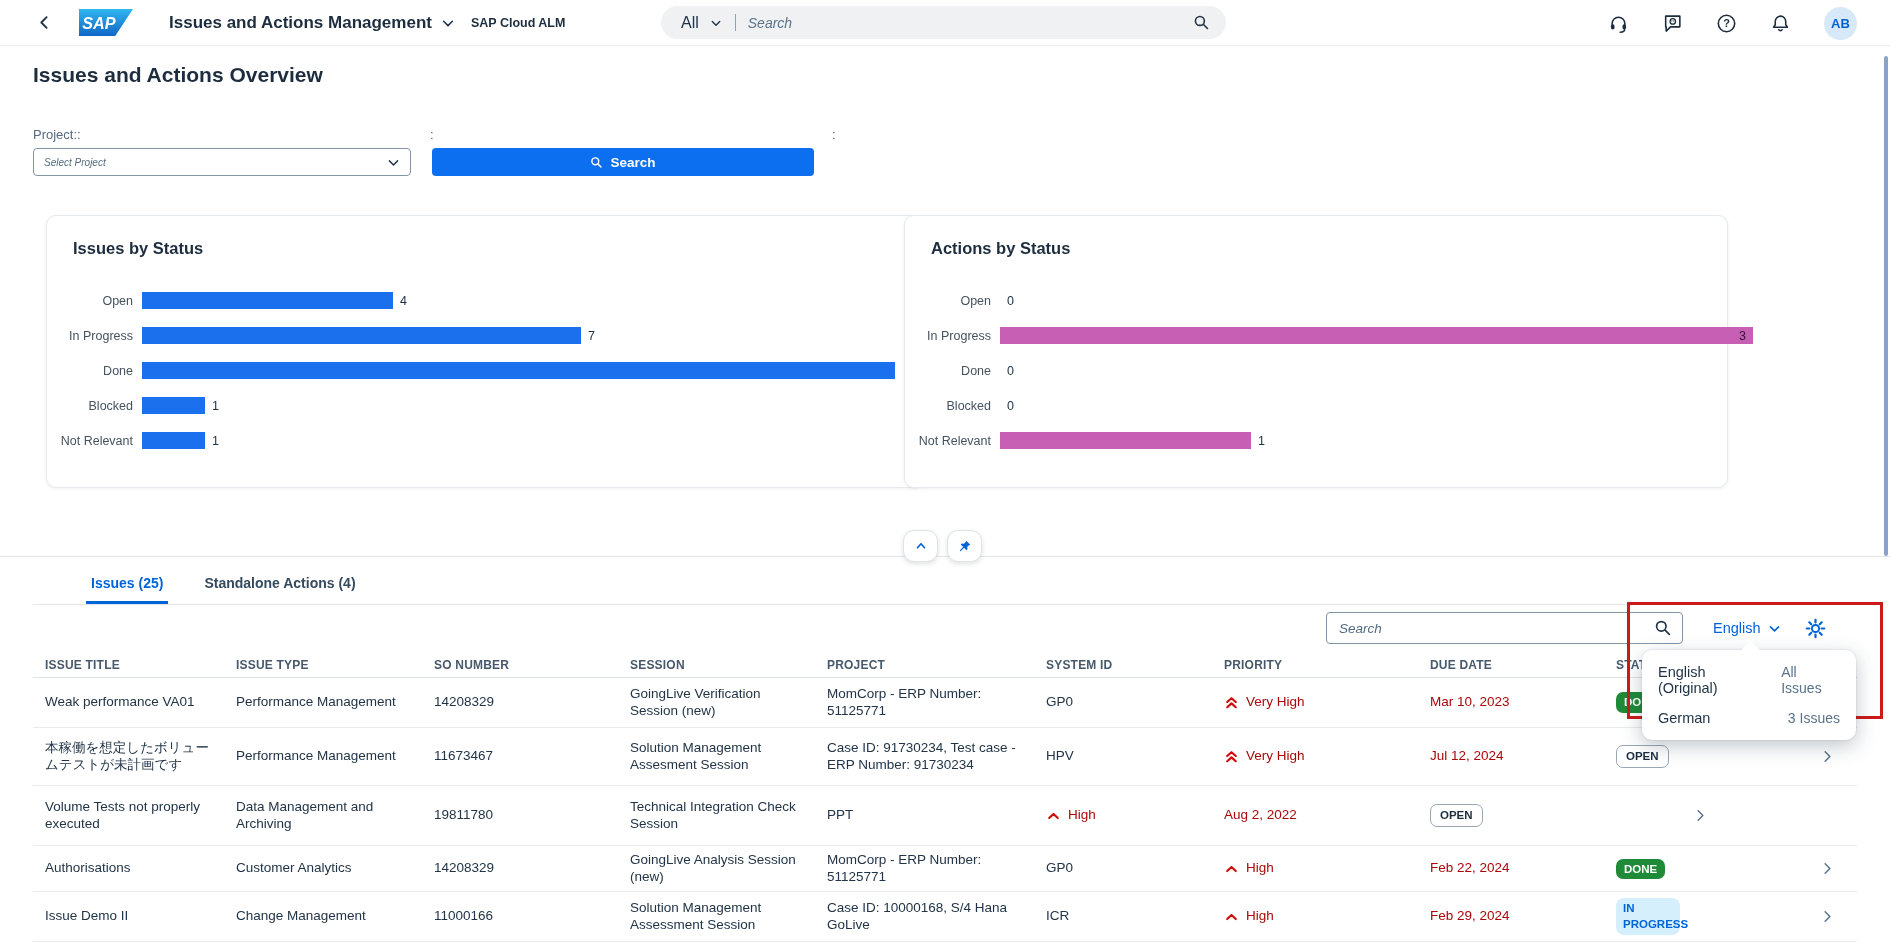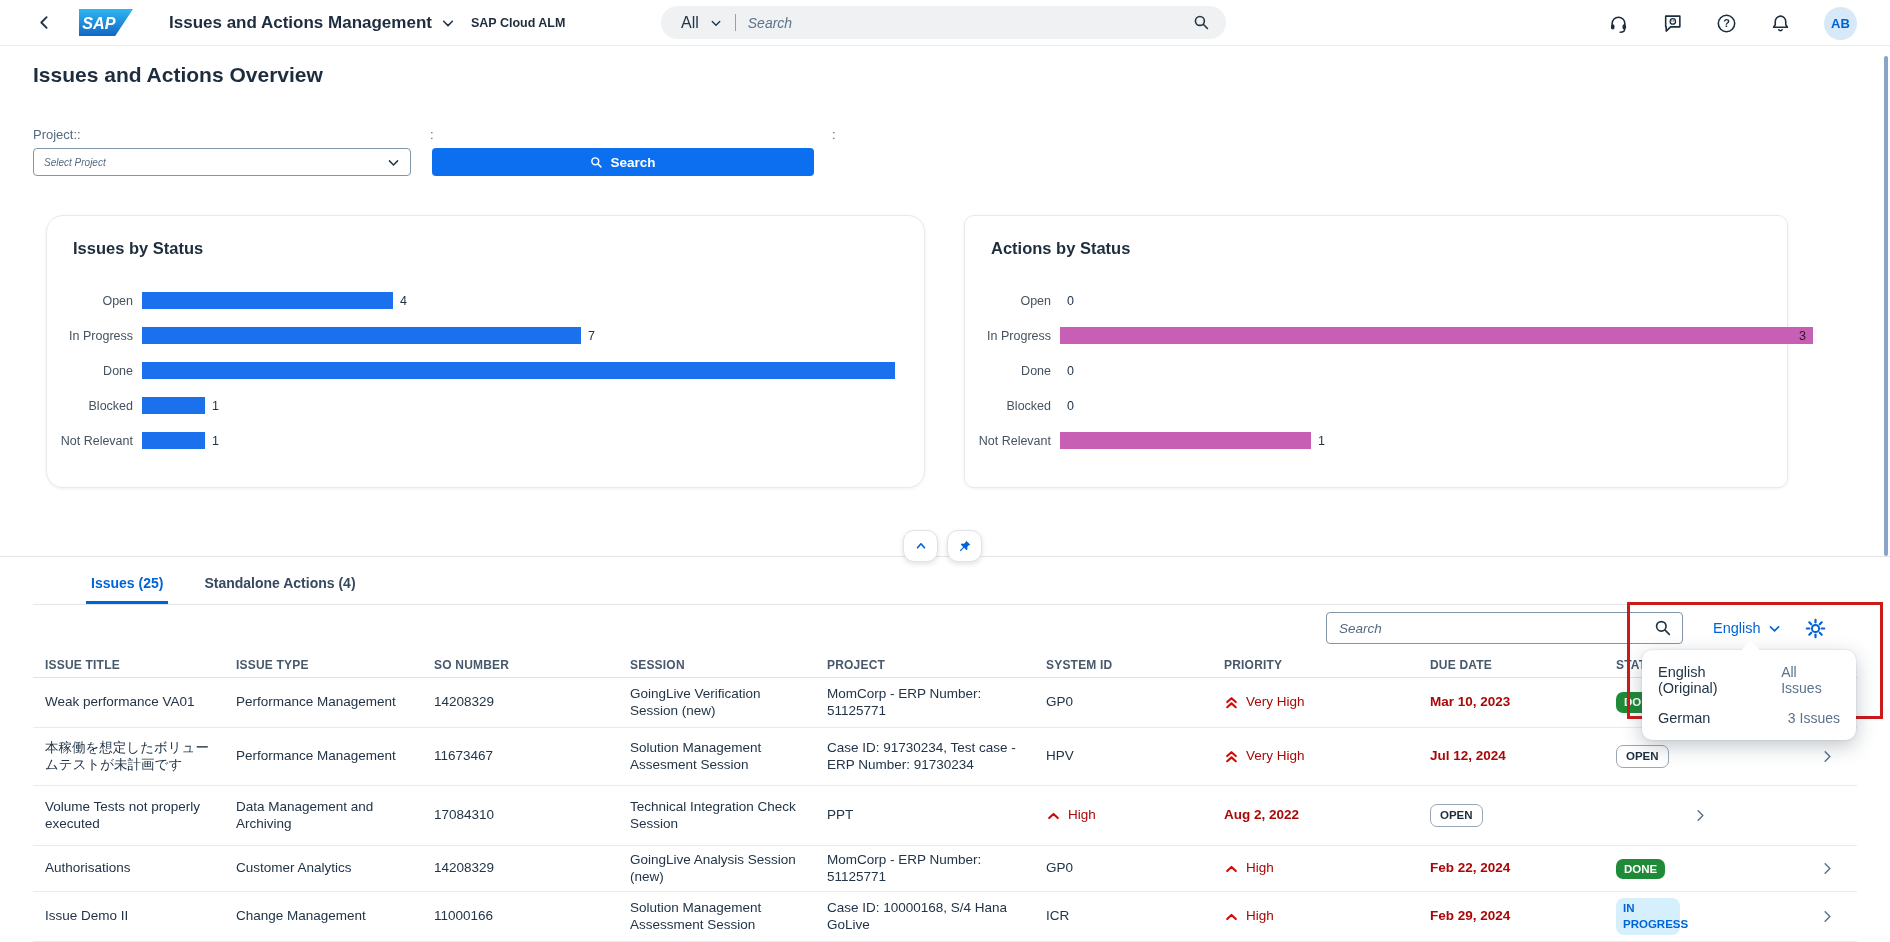--- a/index.html
+++ b/index.html
@@ -31,22 +31,22 @@
   .lbl-project { left:33px; }
   .lbl-colon1 { left:430px; }
   .lbl-colon2 { left:832px; }
   .project-select { position:absolute; left:33px; top:148px; width:378px; height:28px; border:1px solid #8396a8; border-radius:4px; background:#fff; display:flex; align-items:center; padding:0 10px; cursor:pointer; }
   .project-select .ph { flex:1; font-style:italic; font-size:10px; color:#556b81; }
   .project-select .sel-chevron { color:#223548; display:flex; }
   .search-btn { position:absolute; left:432px; top:148px; width:382px; height:28px; background:#0b6ff0; border:none; border-radius:4px; color:#fff; font-size:13.5px; font-weight:bold; font-family:inherit; display:flex; align-items:center; justify-content:center; gap:7px; cursor:pointer; }
 
   
   .chart-card { position:absolute; top:215px; height:273px; background:#fff; border:1px solid #e7eaec; border-radius:10px; box-shadow:0 1px 3px rgba(85,107,129,0.10); }
-  .card-issues { left:46px; width:879px;border-radius:17px; }
-  .card-actions { left:964px; width:824px;text-decoration:underline; }
+  .card-issues { left:46px; width:879px; }
+  .card-actions { left:904px; width:824px;text-decoration:underline; }
   .card-title { position:absolute; left:26px; top:23px; font-size:16.5px; font-weight:bold; color:#1d2d3e; }
   .chart { position:absolute; left:0; right:0; top:67px; }
   .bar-row { display:flex; align-items:center; height:35px; }
   .bar-label { width:95px; flex:none; text-align:right; padding-right:9px; font-size:12.5px; color:#45525f; }
   .bar-track { position:relative; flex:1; height:17px; display:flex; align-items:center; }
   .bar { height:17px; flex:none; }
   .bar-value { margin-left:7px; font-size:12.5px; color:#223548; }
   .bar-row.inside .bar-value { position:absolute; right:7px; margin:0; }
   .bar-row.inside-light .bar-value { color:#ffffff; }
   .bar-row.inside-dark .bar-value { color:#33122e; }
@@ -80,21 +80,21 @@
   .annotation-rect { position:absolute; left:1627px; top:602px; width:256px; height:117px; border:3px solid #cc1a1a; z-index:55; pointer-events:none; }
 
   
   .issues-table { position:absolute; left:33px; top:652px; width:1824px; font-size:13.5px; }
   .tr { display:grid; grid-template-columns:191px 198px 196px 197px 219px 178px 206px 186px 193px 1fr; align-items:center; border-bottom:1px solid #e8eaec; }
   .th-row { height:26px; border-bottom:1px solid #dde2e6; }
   .th { font-size:12px; font-weight:bold; color:#47596b; padding:0 10px 0 12px; letter-spacing:0.2px; white-space:nowrap; overflow:hidden; }
   .td { padding:6px 10px 6px 12px; color:#223548; line-height:1.25; }
   .r1 { height:50px; } .r2 { height:58px; } .r3 { height:60px; } .r4 { height:46px; } .r5 { height:50px; }
   .td.priority { display:flex; align-items:center; gap:7px; color:#aa0808; }
-  .td.due { color:#aa0808;font-weight:bold; }
+  .td.due { color:#aa0808; }
   .badge { display:inline-block; font-size:11.5px; font-weight:bold; border-radius:7px; }
   .badge-done { background:#1f8a38; color:#fff; padding:3px 8px; }
   .badge-open { background:#fff; border:1px solid #98a6b5; color:#1d2d3e; padding:3px 9px; }
   .badge-progress { background:#d5effd; color:#0064d9; padding:3px 7px; width:64px; line-height:1.35; border-radius:8px; }
   .row-chevron { color:#5b738b; display:flex; justify-content:center; cursor:pointer; }
 
   .scrollbar-thumb { position:absolute; right:2px; top:56px; width:4px; height:500px; background:#8aa4c8; border-radius:2px; }
 </style>
 </head>
 <body>
@@ -390,21 +390,21 @@
       <span class="row-chevron">
         <svg width="15" height="15" viewBox="0 0 16 16">
             <polyline points="5.5,3 10.5,8 5.5,13" fill="none" stroke="currentColor" stroke-width="1.6" stroke-linecap="round" stroke-linejoin="round"></polyline>
           </svg>
       </span>
     </div>
 
     <div class="tr r3">
       <span class="td">Volume Tests not properly executed</span>
       <span class="td">Data Management and Archiving</span>
-      <span class="td">17084310</span>
+      <span class="td">19811780</span>
       <span class="td">Technical Integration Check Session</span>
       <span class="td">PPT</span>
       <span class="td priority">
         <svg width="15" height="15" viewBox="0 0 14 14">
             <polyline points="3,9.4 7,5.6 11,9.4" fill="none" stroke="#d20a0a" stroke-width="2" stroke-linecap="round" stroke-linejoin="round"></polyline>
           </svg>
         <span>High</span>
       </span>
       <span class="td due">Aug 2, 2022</span>
       <span class="td"><span class="badge badge-open">OPEN</span></span>

